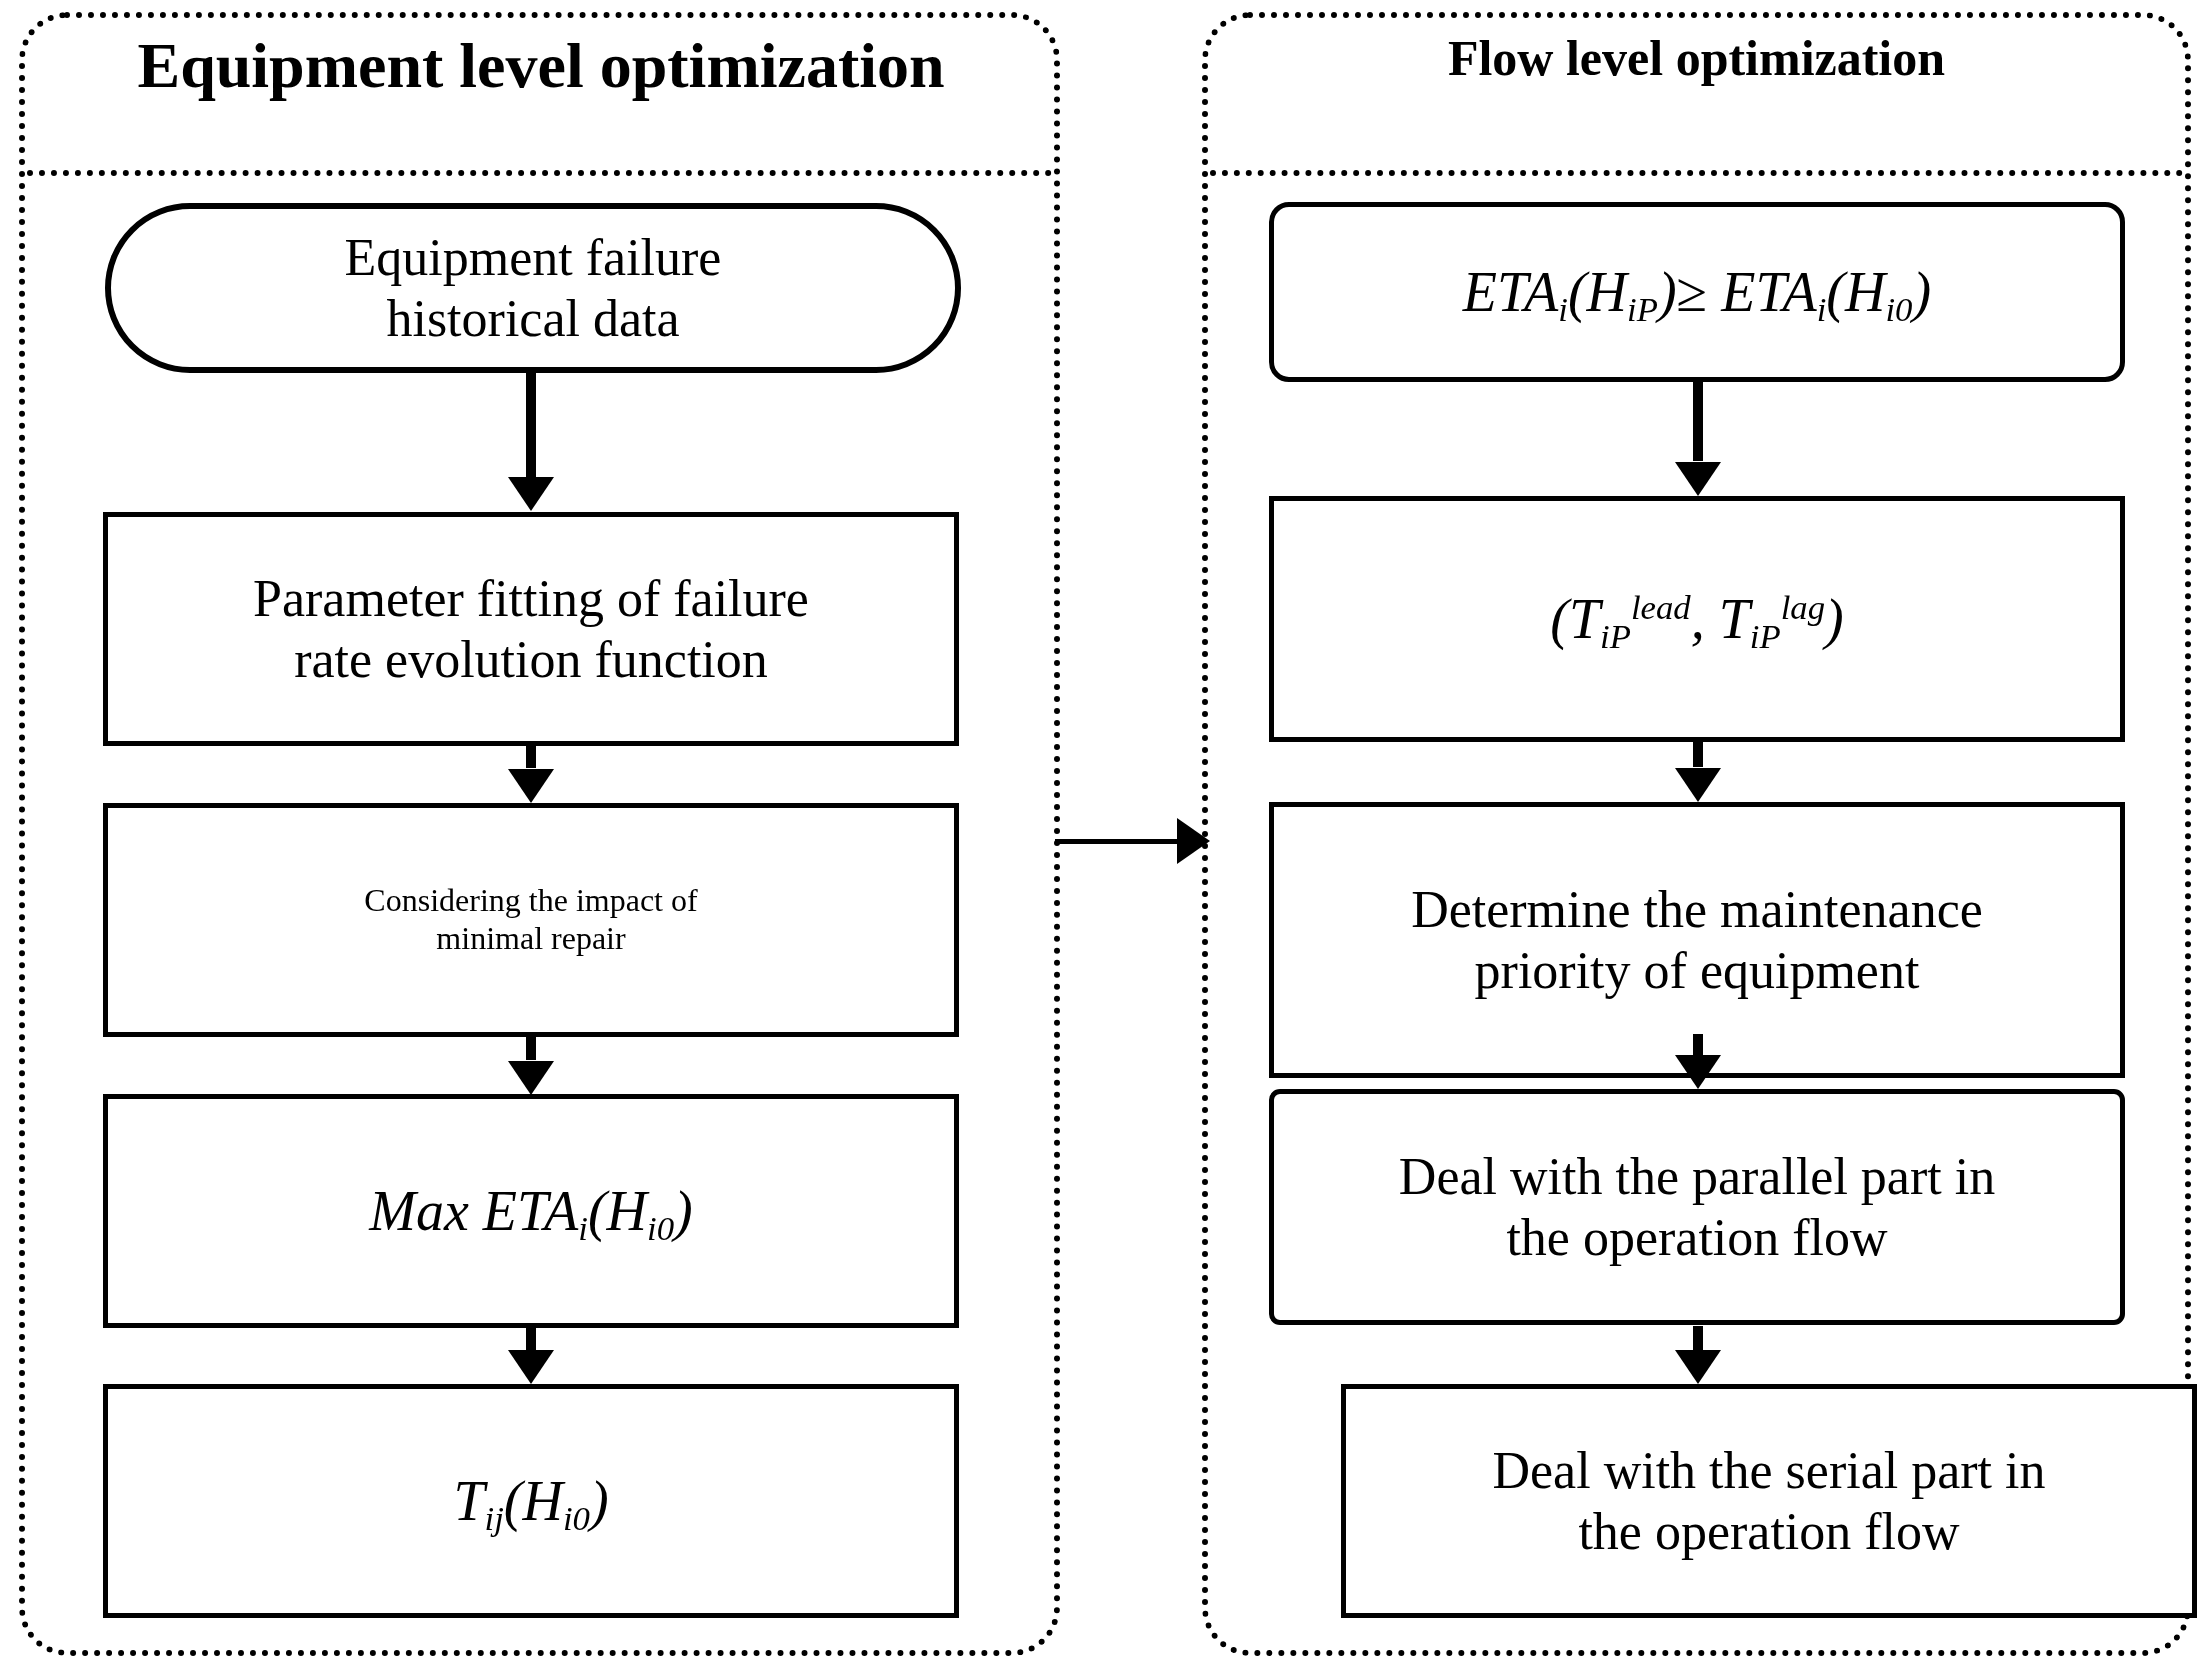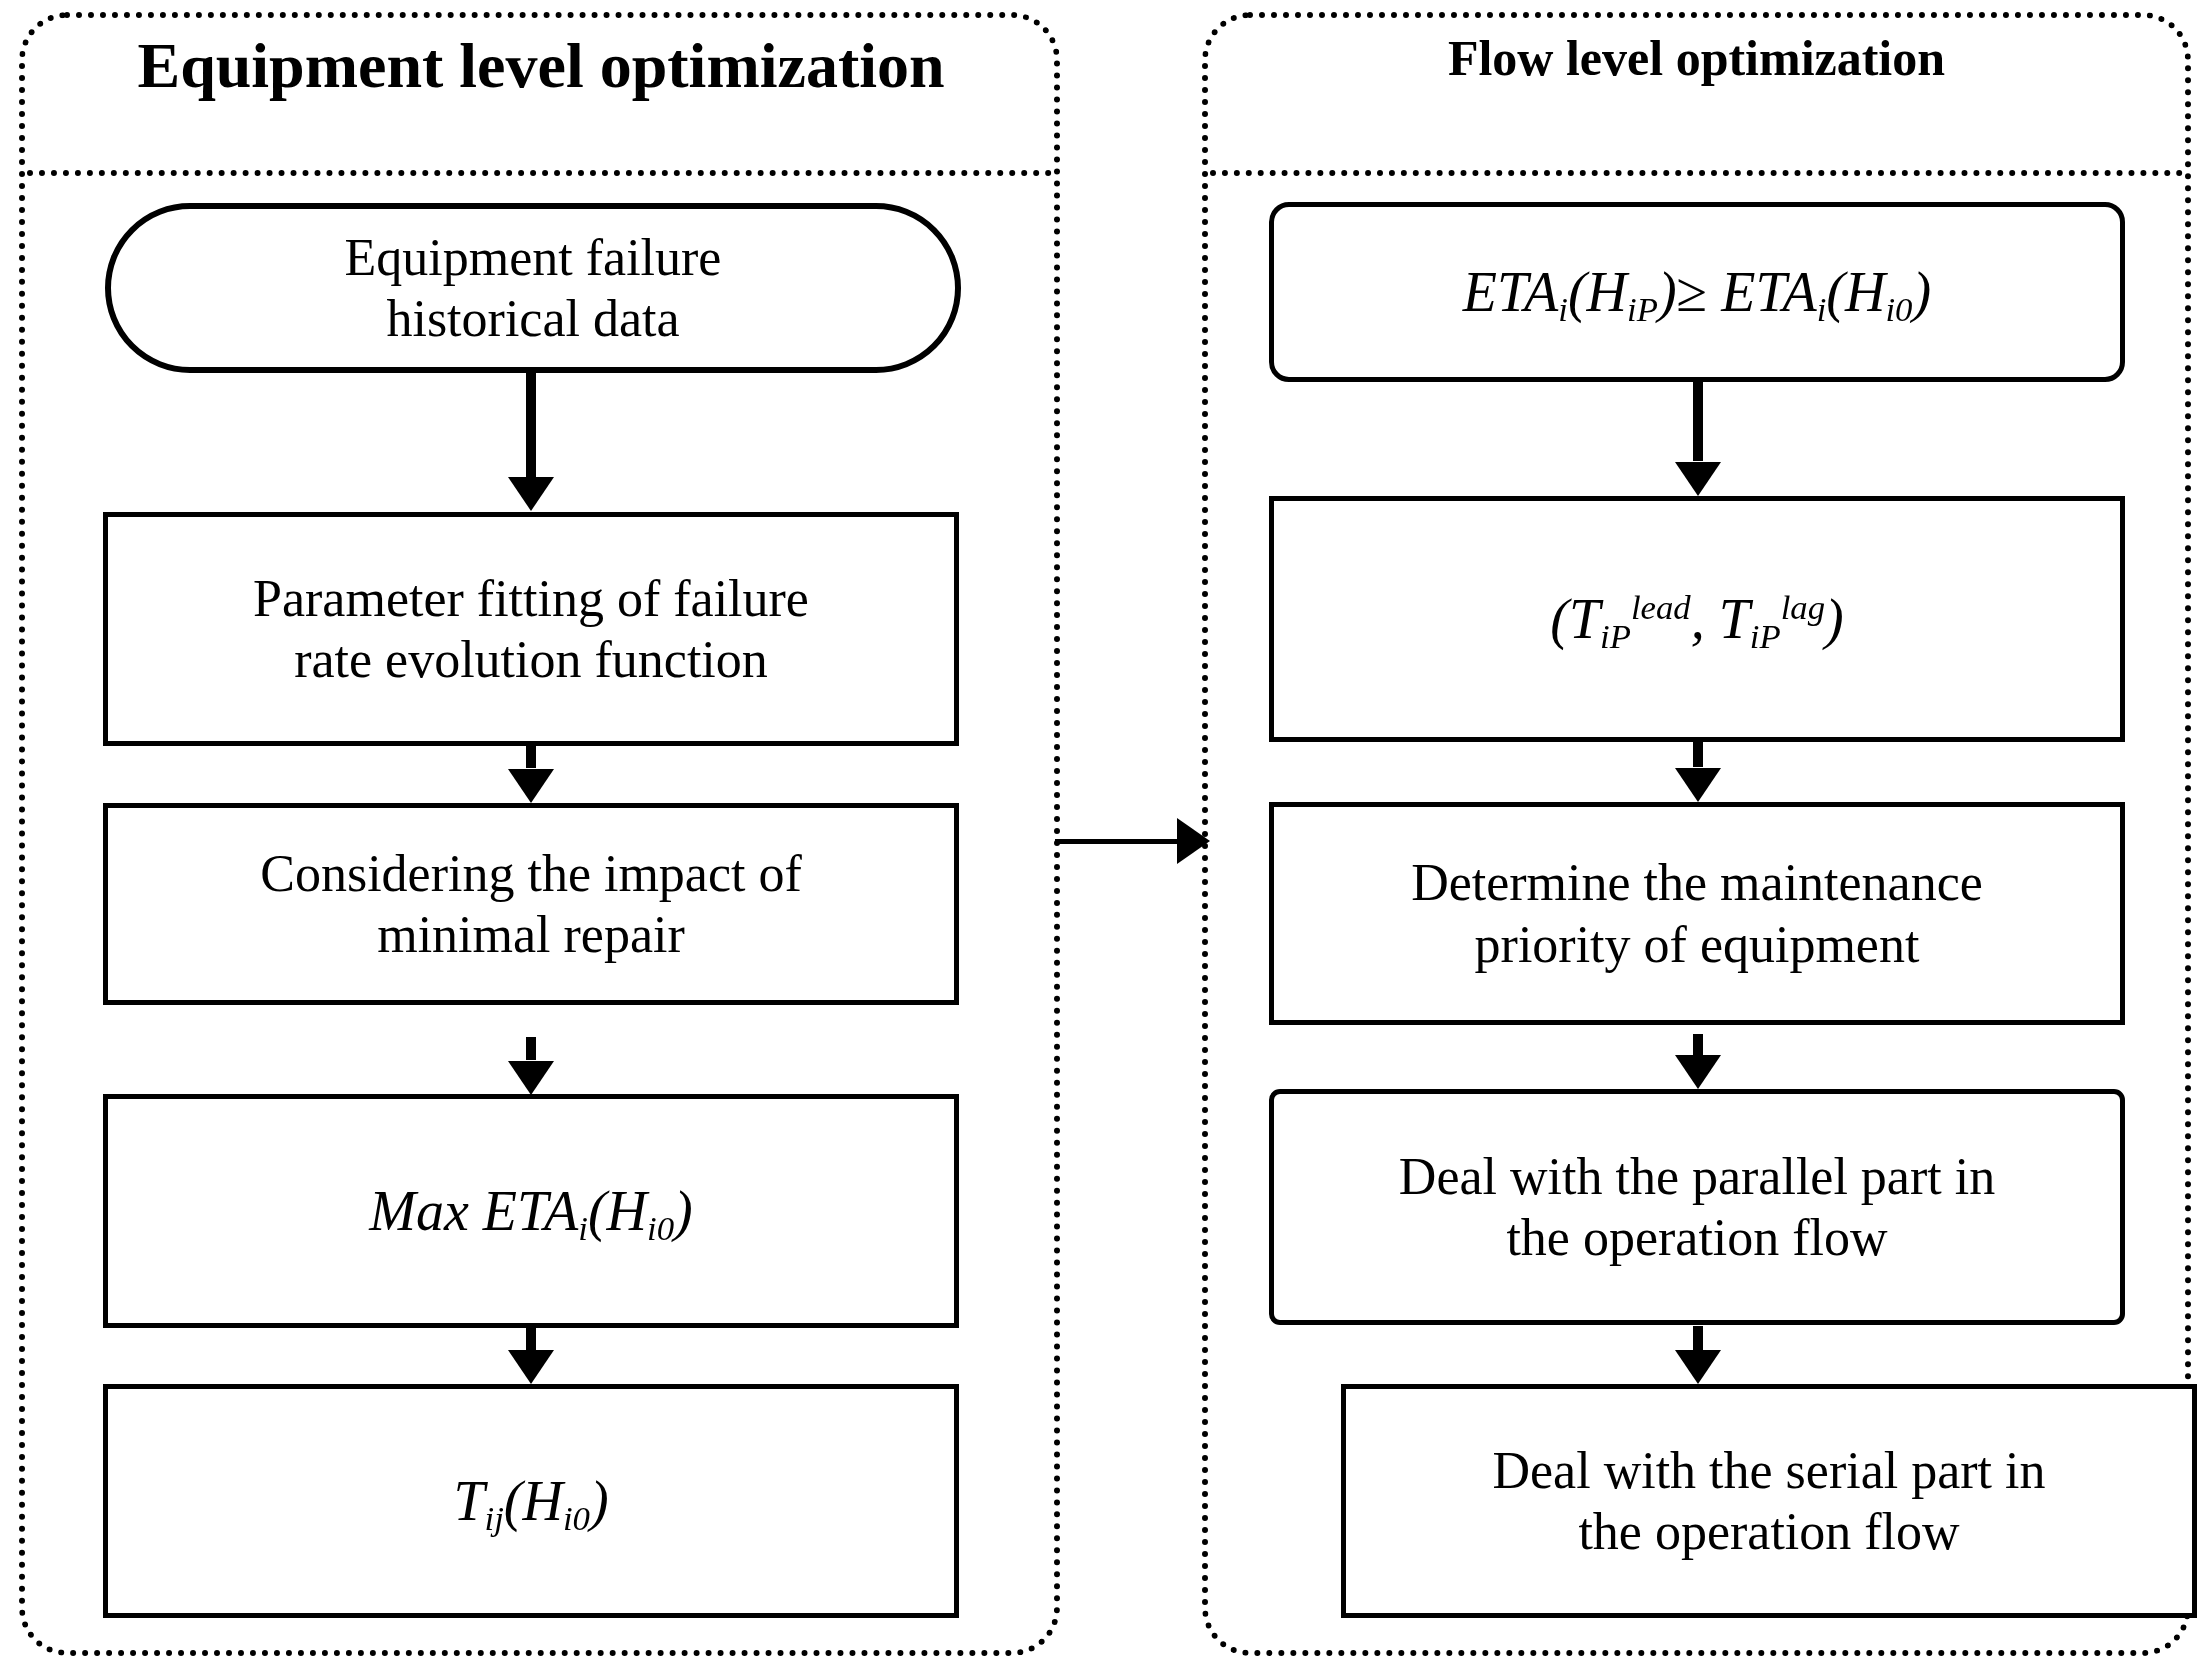--- a/index.html
+++ b/index.html
@@ -150,21 +150,21 @@
       <span>Parameter fitting of failure</span><br>
       <span>rate evolution function</span>
     </span>
   </div>
 
   <div class="v-arrow" style="left:531px; top:745px; height:58px;">
     <div class="shaft" style="height:23px;"></div>
     <div class="head"></div>
   </div>
 
-  <div class="node" style="left:103px; top:803px; width:856px; height:202px; font-size:52px;">
+  <div class="node" style="left:103px; top:803px; width:856px; height:234px; font-size:32px;">
     <span class="txt">
       <span>Considering the impact of</span><br>
       <span>minimal repair</span>
     </span>
   </div>
 
   <div class="v-arrow" style="left:531px; top:1037px; height:58px;">
     <div class="shaft" style="height:23px;"></div>
     <div class="head"></div>
   </div>
@@ -212,21 +212,21 @@
     <span class="txt">
       <span>(</span><span>T</span><sub>iP</sub><sup>lead</sup><span>, </span><span>T</span><sub>iP</sub><sup>lag</sup><span>)</span>
     </span>
   </div>
 
   <div class="v-arrow" style="left:1698px; top:742px; height:60px;">
     <div class="shaft" style="height:25px;"></div>
     <div class="head"></div>
   </div>
 
-  <div class="node" style="left:1269px; top:802px; width:856px; height:223px; font-size:52px;">
+  <div class="node" style="left:1269px; top:802px; width:856px; height:276px; font-size:52px;">
     <span class="txt">
       <span>Determine the maintenance</span><br>
       <span>priority of equipment</span>
     </span>
   </div>
 
   <div class="v-arrow" style="left:1698px; top:1034px; height:55px;">
     <div class="shaft" style="height:20.6px;"></div>
     <div class="head"></div>
   </div>

